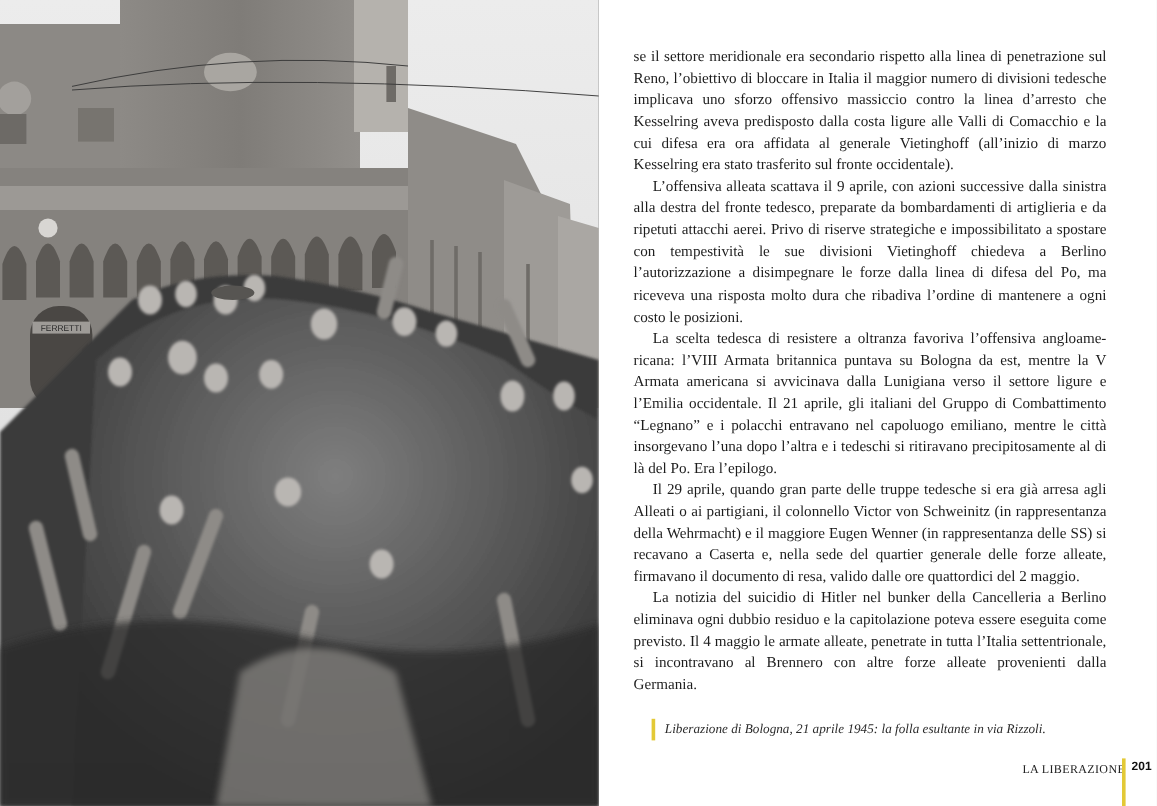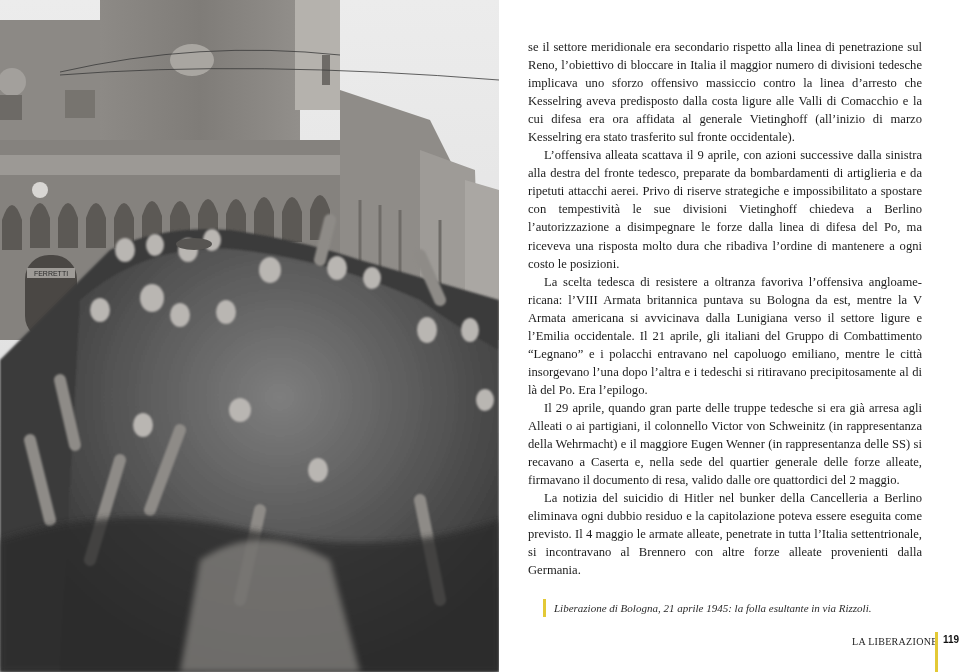--- a/index.html
+++ b/index.html
@@ -225,13 +225,13 @@
   <p>La notizia del suicidio di Hitler nel bunker della Cancelleria a Berlino eliminava ogni dubbio residuo e la capitolazione poteva essere eseguita come previsto. Il 4 maggio le armate alleate, penetrate in tutta l’Italia set­tentrionale, si incontravano al Brennero con altre forze alleate provenienti dalla Germania.</p>
 </div>
 
 <div class="caption">
   <span class="caption-bar"></span>
   <span class="caption-text">Liberazione di Bologna, 21 aprile 1945: la folla esultante in via Rizzoli.</span>
 </div>
 
 <div class="footer-label">LA LIBERAZIONE</div>
 <div class="footer-bar"></div>
-<div class="page-number">119</div>
+<div class="page-number">201</div>
 
 </body></html>

